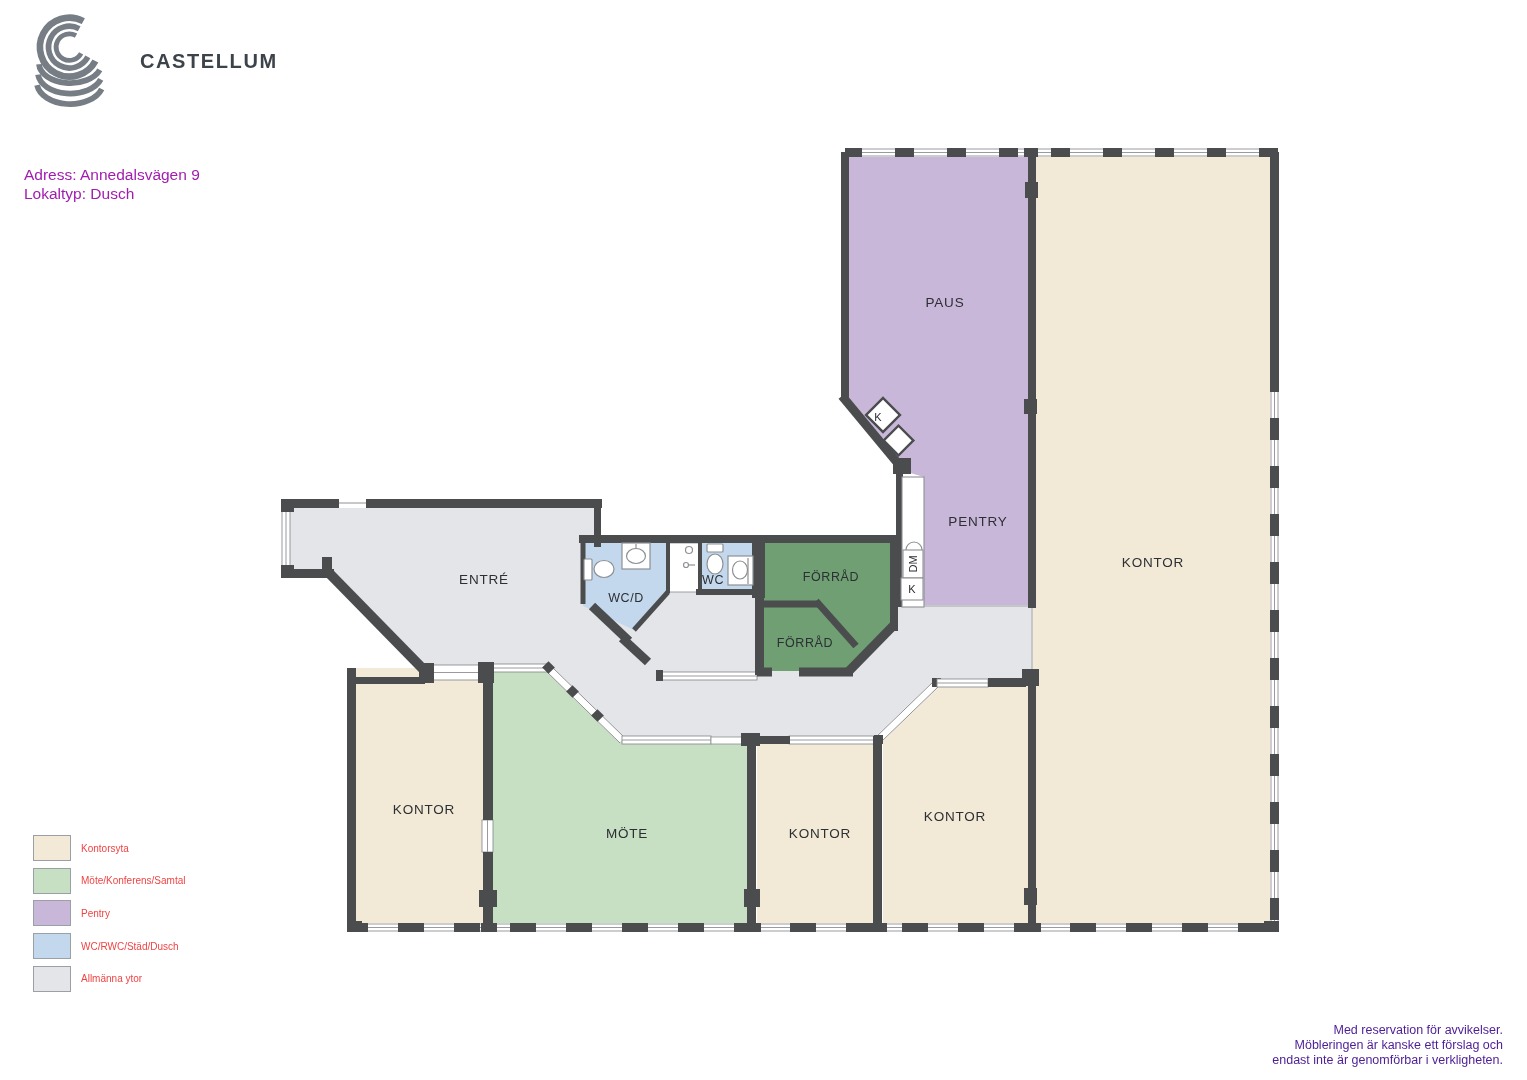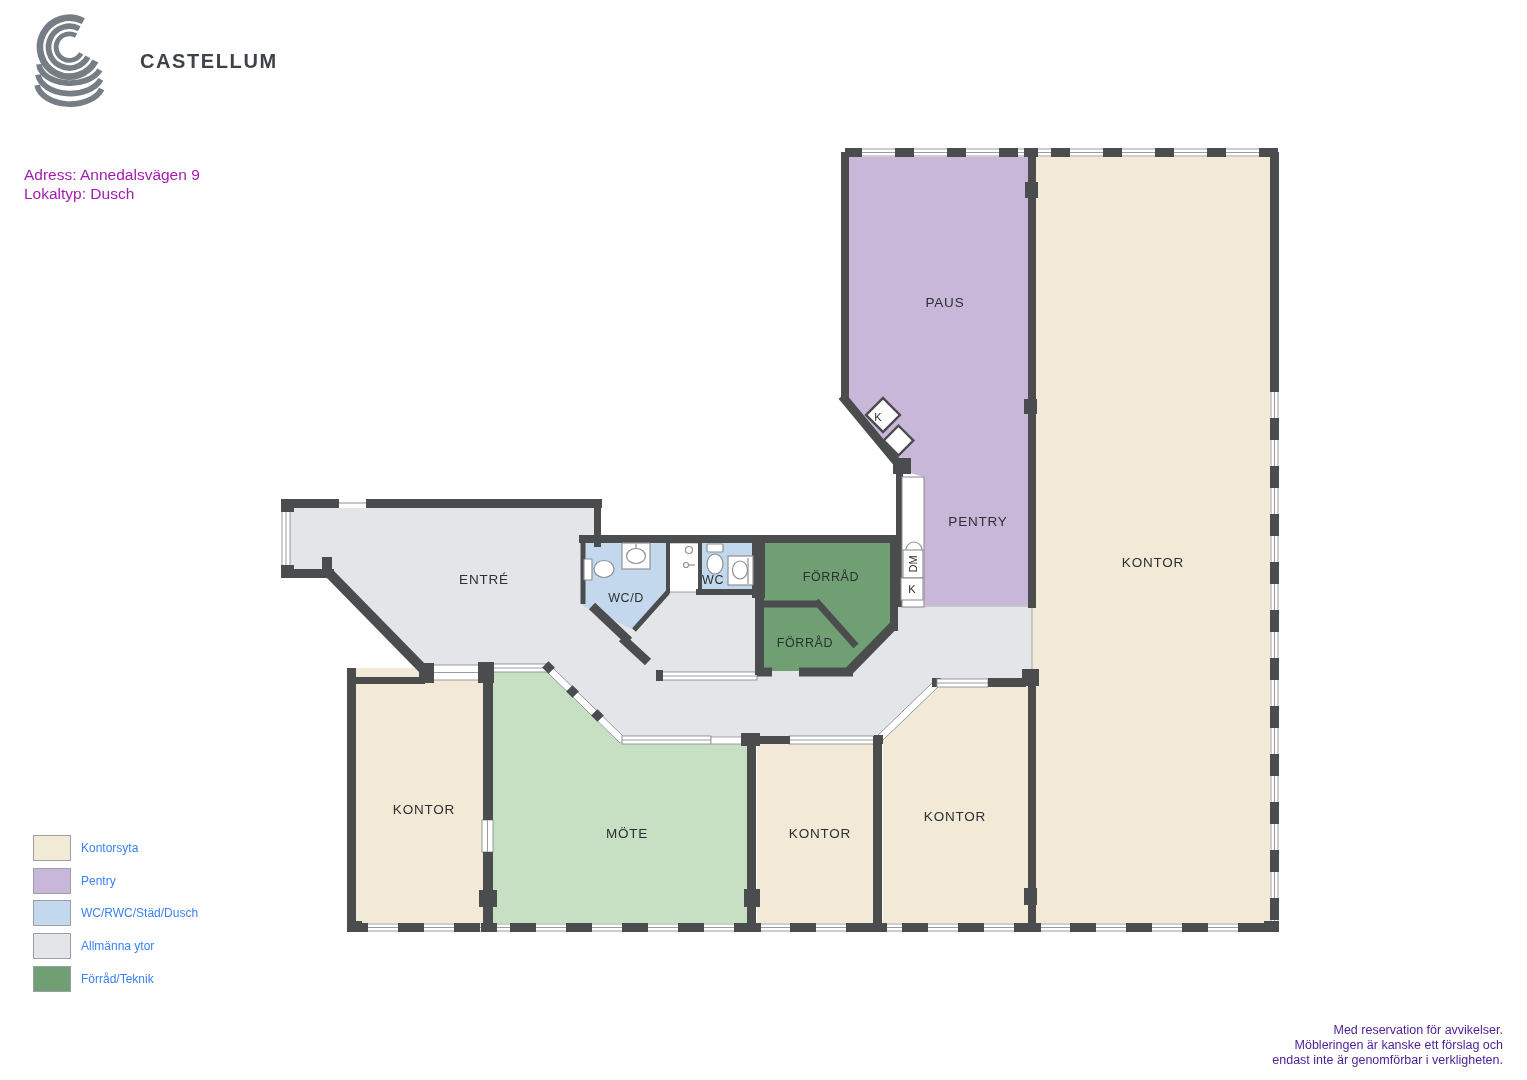--- a/index.html
+++ b/index.html
@@ -7,21 +7,21 @@
          font-family:"Liberation Sans", sans-serif;color:#222;}
   #planSvg{position:absolute;left:0;top:0;}
   
   .hdr{position:absolute;left:20px;top:8px;display:flex;align-items:flex-start;}
   .brand{font-size:20px;font-weight:bold;letter-spacing:1.6px;color:#3d434a;margin-left:25px;margin-top:42px;}
   .addr{position:absolute;left:24px;top:129px;font-size:15.5px;line-height:19px;color:#a21caf;margin-top:36px;}
   
   .legend{position:absolute;left:33px;top:832px;}
   .lrow{display:flex;align-items:center;height:32.6px;}
   .lswatch{width:38px;height:26px;border:1px solid #9aa0a5;box-sizing:border-box;margin-right:10px;}
-  .llabel{font-size:12px;color:#3b82f6;text-align:center;}
+  .llabel{font-size:10px;color:#ef4444;text-align:center;}
   
   .disc{position:absolute;right:24px;bottom:12px;text-align:right;font-size:12.5px;line-height:15px;color:#4c1d95;}
   
   .rlabel{font-size:13.5px;fill:#2c2f33;letter-spacing:.8px;}
   .rlabel-s{font-size:12.5px;fill:#2c2f33;letter-spacing:.6px;}
   .fx{font-size:11px;fill:#2c2f33;}
   text{font-family:"Liberation Sans", sans-serif;}
 </style>
 </head>
 <body>
@@ -226,34 +226,34 @@
     <div>Adress: Annedalsvägen 9</div>
     <div>Lokaltyp: Dusch</div>
   </div>
 
   <div class="legend">
     <div class="lrow">
       <span class="lswatch" style="background-color: rgb(242, 234, 215);"></span>
       <span class="llabel">Kontorsyta</span>
     </div>
     <div class="lrow">
+      <span class="lswatch" style="background-color: rgb(199, 223, 194);"></span>
+      <span class="llabel">Möte/Konferens/Samtal</span>
+    </div>
+    <div class="lrow">
       <span class="lswatch" style="background-color: rgb(201, 183, 218);"></span>
       <span class="llabel">Pentry</span>
     </div>
     <div class="lrow">
       <span class="lswatch" style="background-color: rgb(195, 216, 237);"></span>
       <span class="llabel">WC/RWC/Städ/Dusch</span>
     </div>
     <div class="lrow">
       <span class="lswatch" style="background-color: rgb(227, 229, 232);"></span>
       <span class="llabel">Allmänna ytor</span>
-    </div>
-    <div class="lrow">
-      <span class="lswatch" style="background-color: rgb(111, 159, 115);"></span>
-      <span class="llabel">Förråd/Teknik</span>
     </div>
   </div>
 
   <div class="disc">
     <div>Med reservation för avvikelser.</div>
     <div>Möbleringen är kanske ett förslag och</div>
     <div>endast inte är genomförbar i verkligheten.</div>
   </div>
 
 </div>

